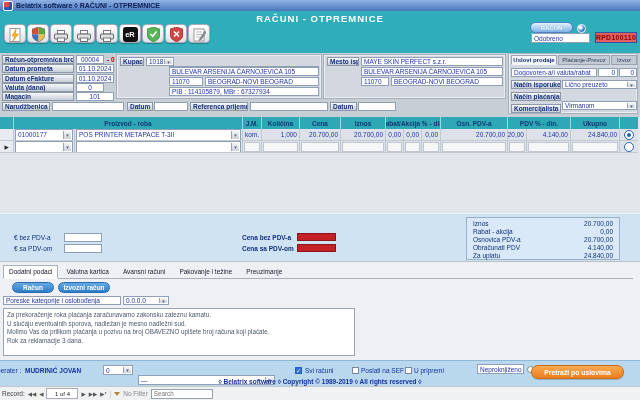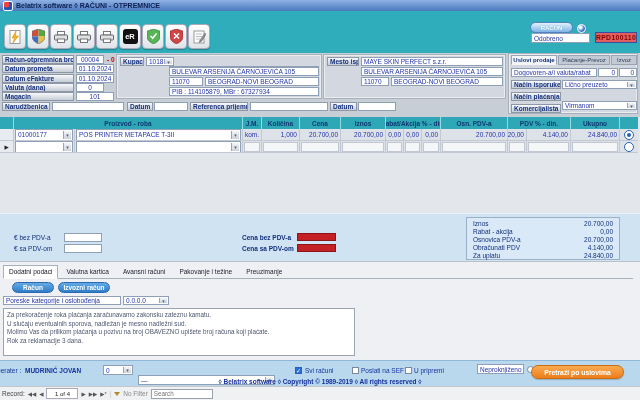--- a/index.html
+++ b/index.html
@@ -7,22 +7,22 @@
     font-family:"Liberation Sans",sans-serif;background:#2fadba;}
   .abs{position:absolute;box-sizing:border-box;}
   
   .titlebar{left:0;top:0;width:640px;height:11px;
     background:linear-gradient(#8fb2e4,#4a77be);display:flex;align-items:center;gap:3px;padding:0 3px;box-sizing:border-box;}
   .titlebar .ttxt{font-size:7px;font-weight:bold;color:#0d1f52;white-space:nowrap;}
   .appicon{width:8px;height:8px;border-radius:2px;background:radial-gradient(circle at 30% 30%,#e44,40%,#2255bb 41%);border:1px solid #fff;}
   
   .header{left:0;top:11px;width:640px;height:42px;background:#2fadba;}
   .pagetitle{left:0;top:2px;width:640px;text-align:center;color:#fff;font-size:9.5px;font-weight:bold;letter-spacing:1px;}
-  .toolbtn{top:13px;width:22px;height:25px;background:linear-gradient(#ffffff,#dfe3e8);border:1px solid #aab;border-radius:4px;
-    box-shadow:0 1px 1px rgba(0,0,0,.25);display:flex;align-items:center;justify-content:center;}
+  .toolbtn{top:13px;width:22px;height:19px;background:linear-gradient(#ffffff,#dfe3e8);border:1px solid #aab;border-radius:4px;
+    box-shadow:0 1px 1px rgba(0,0,0,.25);display:flex;align-items:flex-end;justify-content:center;}
   .er{width:15px;height:15px;background:#111;border-radius:3px;color:#fff;font-size:7.5px;font-weight:bold;
     display:flex;align-items:center;justify-content:center;}
   .pill{left:530px;top:11px;width:43px;height:11px;border-radius:6px;
     background:linear-gradient(#e3f1fc,#7fb2e6);border:1px solid #4f82c2;color:#fff;font-size:6px;font-weight:bold;
     display:flex;align-items:center;justify-content:center;text-shadow:0 0 1px #49c;}
   .roundbtn{left:577px;top:13px;width:9px;height:9px;border-radius:50%;
     background:radial-gradient(circle at 35% 35%,#fff 15%,#2f6fd0 60%);border:1px solid #fff;}
   
   .lbl{background:linear-gradient(#f7f9fb,#c6cdd6);border:1px solid #8d97a6;color:#15317d;font-weight:bold;font-size:6.5px;
     display:flex;align-items:center;padding:0 2px;white-space:nowrap;overflow:hidden;}
@@ -92,20 +92,21 @@
 <body>
 
 <div class="screen">
 
   <div class="abs titlebar">
     <span class="appicon"></span>
     <span class="ttxt">Belatrix software ◊ RAČUNI - OTPREMNICE</span>
   </div>
 
   <div class="abs header">
+    <div class="abs pagetitle">RAČUNI - OTPREMNICE</div>
 
     <div class="abs toolbtn" style="left:4px;">
       <svg width="12" height="14" viewBox="0 0 12 14">
         <rect x="1" y="0.5" width="10" height="13" fill="#fff" stroke="#999"></rect>
         <polygon points="7,1 3,8 5.5,8 4,13 9.5,6 6.5,6" fill="#f5b51e" stroke="#c8860a" stroke-width="0.5"></polygon>
       </svg>
     </div>
     <div class="abs toolbtn" style="left:27px;">
       <svg width="13" height="15" viewBox="0 0 13 15">
         <clipPath id="shl">

